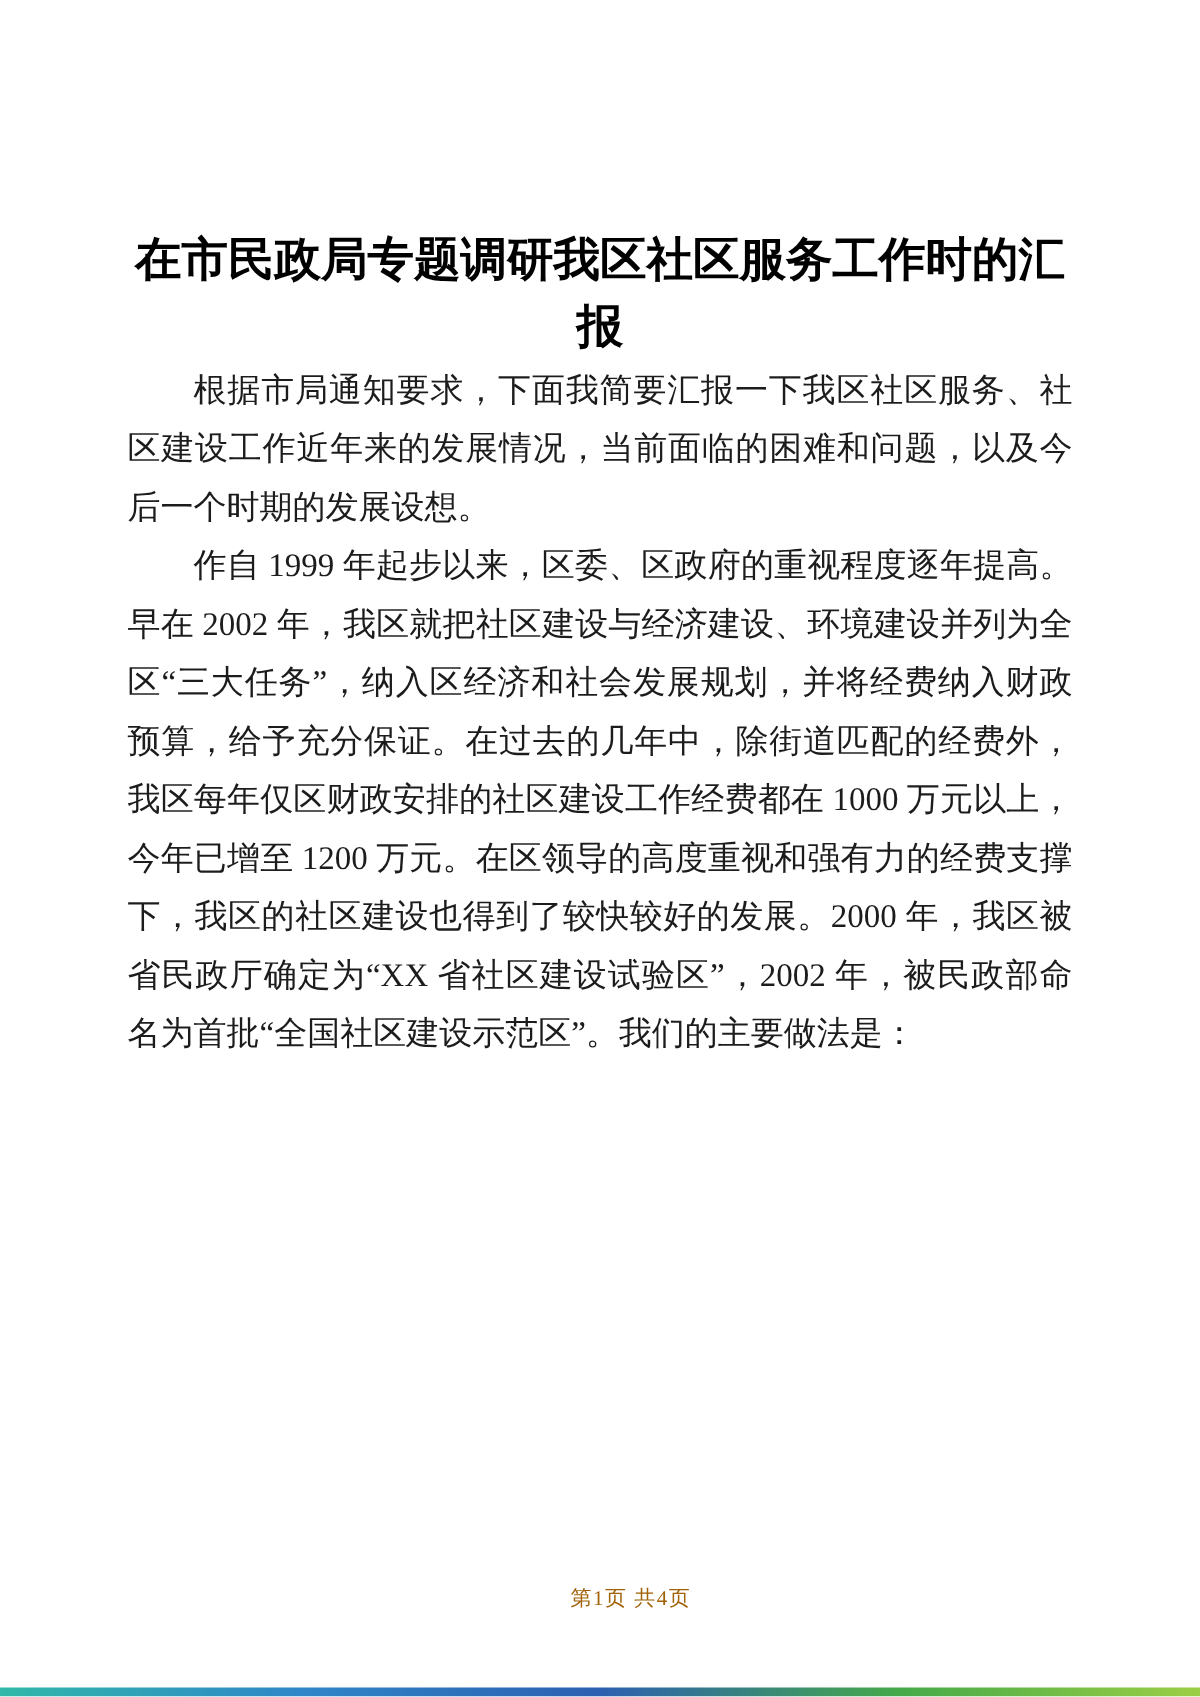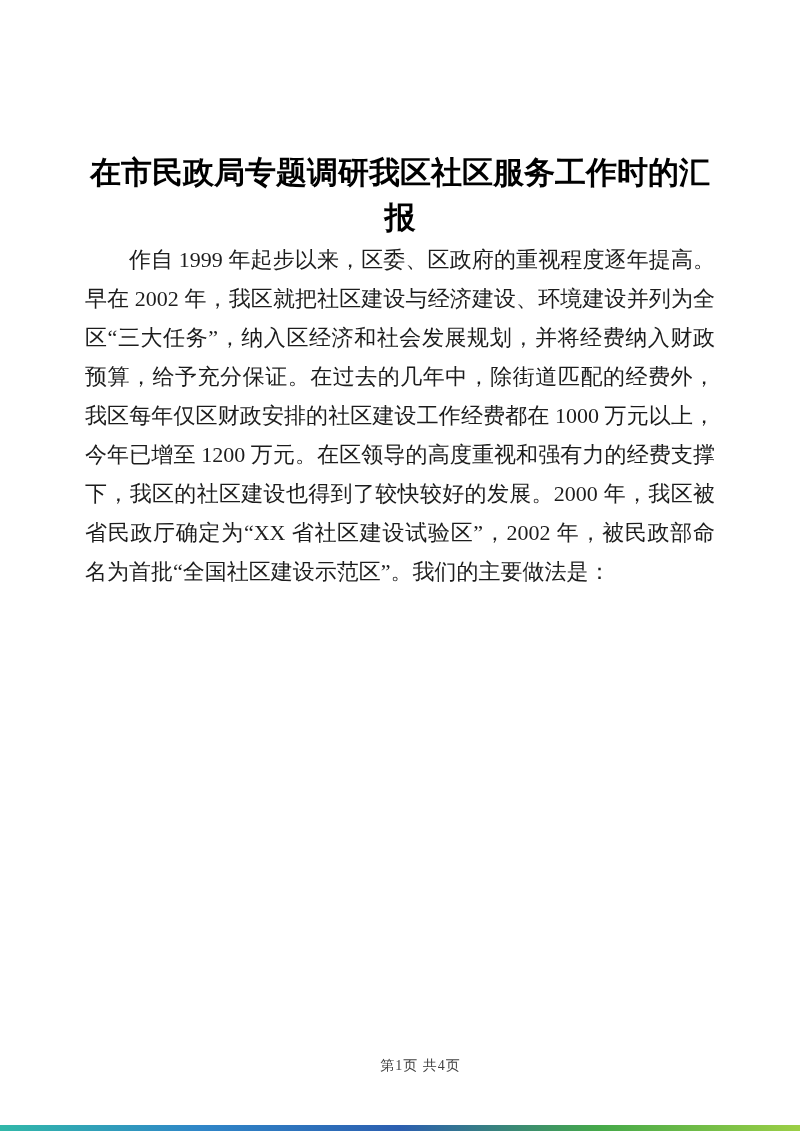--- a/index.html
+++ b/index.html
@@ -33,37 +33,38 @@
     color: #1c1c1c;
     word-break: break-all;
   }
   .footer {
     position: absolute;
     left: 0;
     right: 0;
     bottom: 56px;
     text-align: center;
     font-size: 14px;
-    color: #404040;
+    color: #a16207;
     letter-spacing: 1px;
     margin-left: 41px;
   }
   .accent-bar {
     position: absolute;
     left: 0;
     right: 0;
     bottom: 0;
     height: 6px;
     background: #2f86c8; 
   }
 </style>
 </head>
 <body>
 
 <div class="page">
   <h1 class="doc-title">在市民政局专题调研我区社区服务工作时的汇报</h1>
 
+  <p class="para">根据市局通知要求，下面我简要汇报一下我区社区服务、社区建设工作近年来的发展情况，当前面临的困难和问题，以及今后一个时期的发展设想。</p>
   <p class="para">作自 1999 年起步以来，区委、区政府的重视程度逐年提高。早在 2002 年，我区就把社区建设与经济建设、环境建设并列为全区“三大任务”，纳入区经济和社会发展规划，并将经费纳入财政预算，给予充分保证。在过去的几年中，除街道匹配的经费外，我区每年仅区财政安排的社区建设工作经费都在 1000 万元以上，今年已增至 1200 万元。在区领导的高度重视和强有力的经费支撑下，我区的社区建设也得到了较快较好的发展。2000 年，我区被省民政厅确定为“XX 省社区建设试验区”，2002 年，被民政部命名为首批“全国社区建设示范区”。我们的主要做法是：</p>
 </div>
 
 <div class="footer">第1页 共4页</div>
 
 <div class="accent-bar" style="background: linear-gradient(90deg, rgb(49, 184, 169), rgb(47, 134, 200), rgb(44, 95, 176), rgb(69, 169, 73), rgb(156, 207, 69));"></div>
 
 </body></html>

